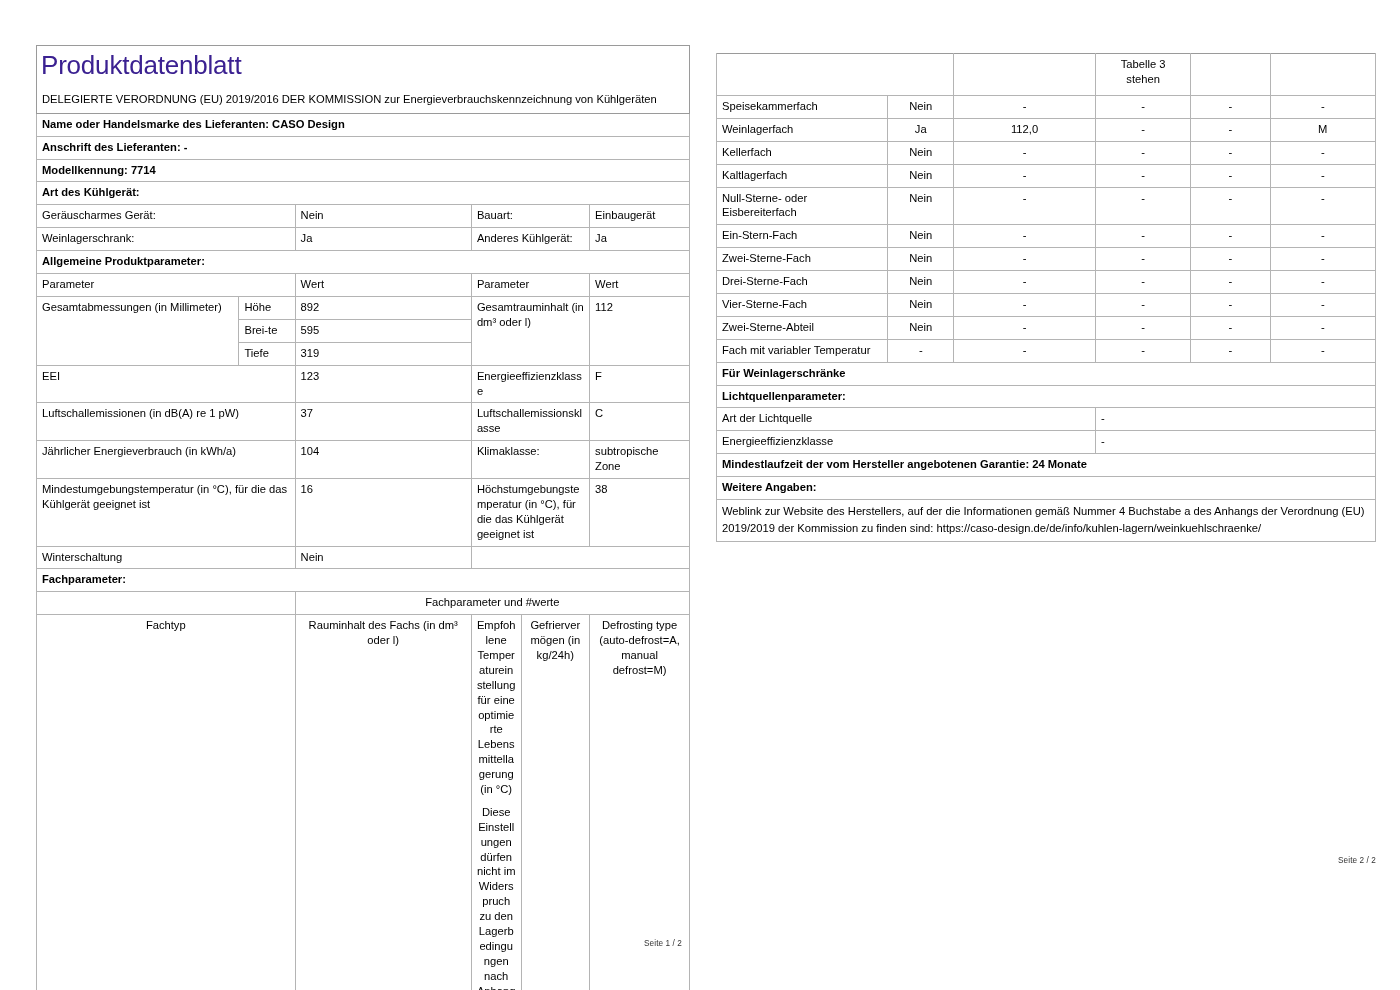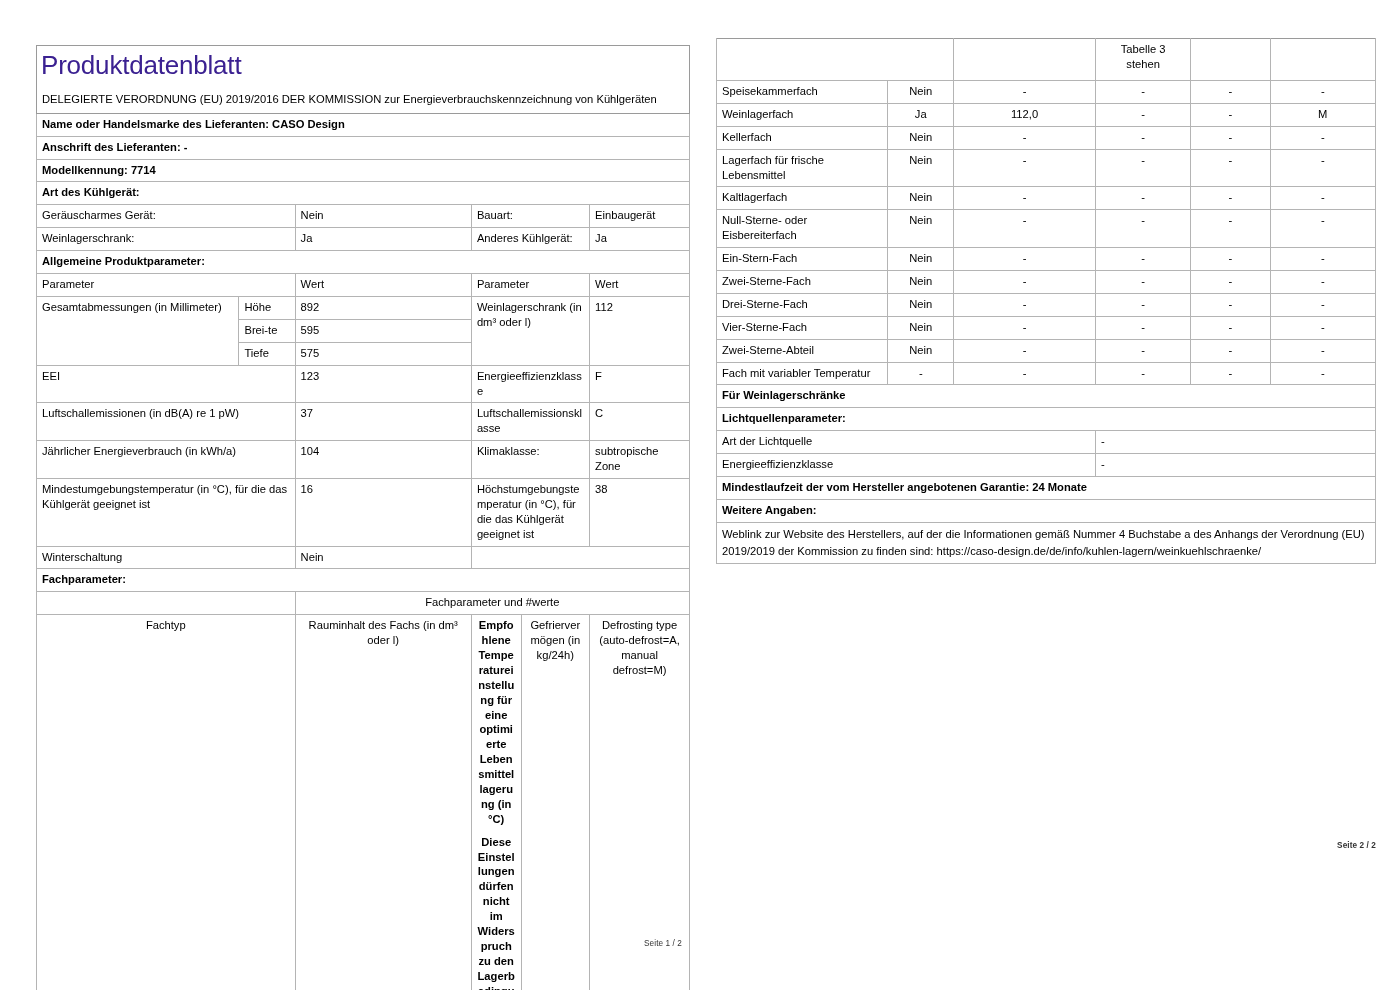--- a/index.html
+++ b/index.html
@@ -17,21 +17,21 @@
     overflow: hidden;
   }
 
   .page {
     position: absolute;
     top: 0;
     background: #ffffff;
     overflow: hidden;
   }
   .page-left  { left: 0px;   width: 700px; height: 990px; }
-  .page-right { left: 700px; width: 700px; height: 892px; }
+  .page-right { left: 700px; width: 700px; height: 892px; margin-top: 15px; }
 
   .sheet-left  { position: absolute; left: 36px; top: 45px;  width: 654px; }
   .sheet-right { position: absolute; left: 16px; top: 38px;  width: 660px; }
 
   
   table.doc {
     border-collapse: collapse;
     table-layout: fixed;
     width: 100%;
     font-size: 11.2px;
@@ -69,32 +69,32 @@
     padding: 0 6px 6px 5px;
   }
   .val-inline { font-weight: bold; }
 
   
   .narrow-head {
     text-align: center;
     font-size: 11.2px;
     line-height: 1.33;
   }
-  .narrow-head p { margin: 0 0 8px 0; font-weight: bold; }
+  .narrow-head p { margin: 0 0 8px 0; }
   .narrow-head p:last-child { margin-bottom: 0; }
 
   .footer {
     position: absolute;
     bottom: 42px;
     font-size: 8.2px;
     color: #333;
     letter-spacing: 0.1px;
   }
   .footer-left  { right: 18px; text-align: center; }
-  .footer-right { right: 24px; font-weight: bold; }
+  .footer-right { right: 24px; }
 </style>
 </head>
 <body>
 
 <div class="page page-left">
 
   <div class="sheet-left">
 
     <table class="doc outer">
       <colgroup>
@@ -162,32 +162,32 @@
         <td colspan="2">Parameter</td>
         <td colspan="2">Wert</td>
         <td colspan="2">Parameter</td>
         <td>Wert</td>
       </tr>
 
       <tr>
         <td rowspan="3" class="mid">Gesamtabmessungen (in Millimeter)</td>
         <td>Höhe</td>
         <td colspan="2">892</td>
-        <td colspan="2" rowspan="3" class="mid">Weinlagerschrank (in dm³ oder l)</td>
+        <td colspan="2" rowspan="3" class="mid">Gesamtrauminhalt (in dm³ oder l)</td>
         <td rowspan="3" class="mid">112</td>
       </tr>
 
       <tr>
         <td>Brei-te</td>
         <td colspan="2" class="mid">595</td>
       </tr>
 
       <tr>
         <td>Tiefe</td>
-        <td colspan="2">575</td>
+        <td colspan="2">319</td>
       </tr>
 
       <tr>
         <td colspan="2">EEI</td>
         <td colspan="2">123</td>
         <td colspan="2">Energieeffizienzklasse</td>
         <td>F</td>
       </tr>
 
       <tr>
@@ -287,28 +287,20 @@
           </tr>
           <tr>
             <td class="">Kellerfach</td>
             <td class="c mid">Nein</td>
             <td class="c mid">-</td>
             <td class="c mid">-</td>
             <td class="c mid">-</td>
             <td class="c mid">-</td>
           </tr>
           <tr>
-            <td class="">Lagerfach für frische Lebensmittel</td>
-            <td class="c mid">Nein</td>
-            <td class="c mid">-</td>
-            <td class="c mid">-</td>
-            <td class="c mid">-</td>
-            <td class="c mid">-</td>
-          </tr>
-          <tr>
             <td class="">Kaltlagerfach</td>
             <td class="c mid">Nein</td>
             <td class="c mid">-</td>
             <td class="c mid">-</td>
             <td class="c mid">-</td>
             <td class="c mid">-</td>
           </tr>
           <tr>
             <td class="">Null-Sterne- oder Eisbereiterfach</td>
             <td class="c mid">Nein</td>

